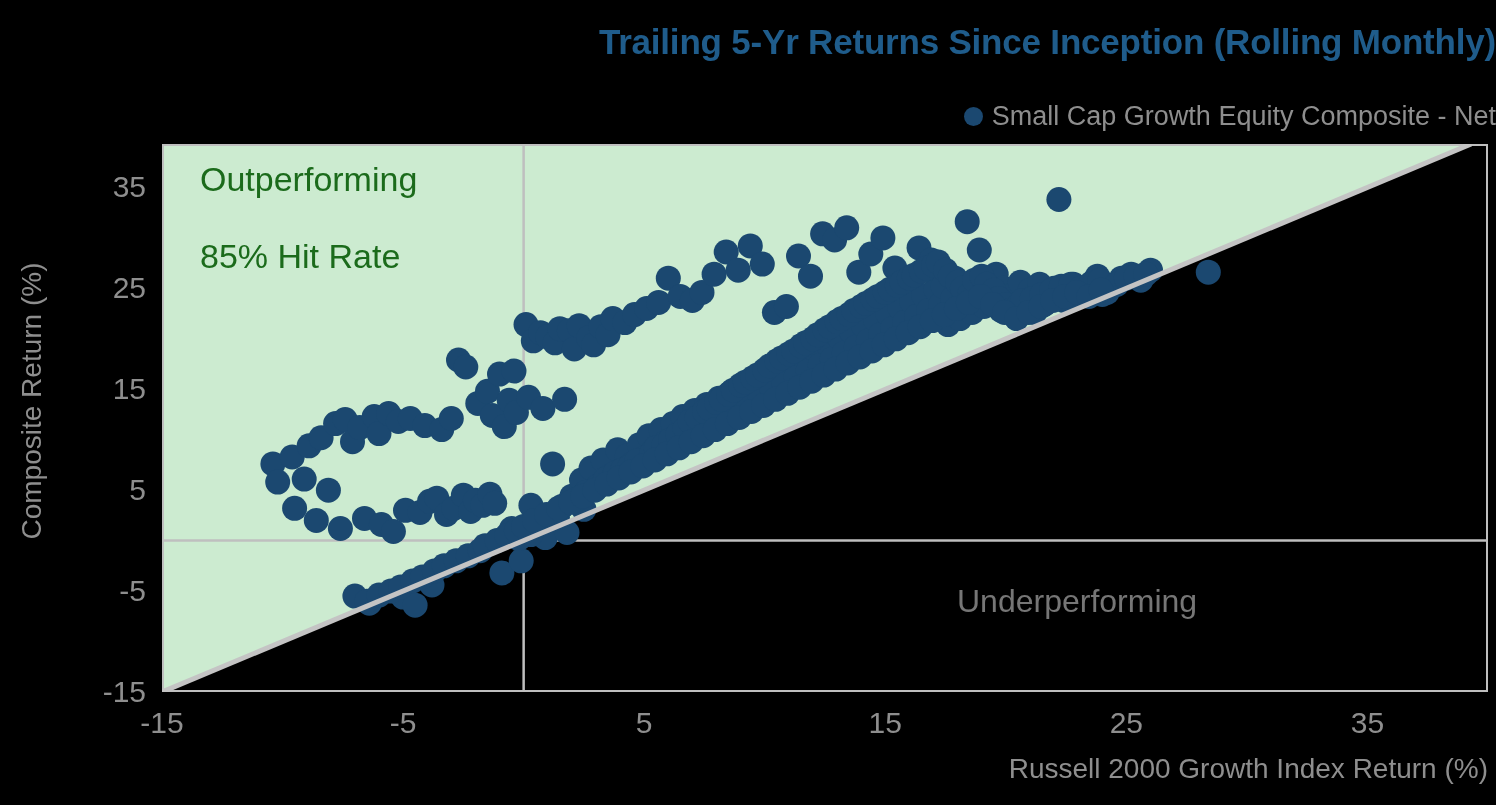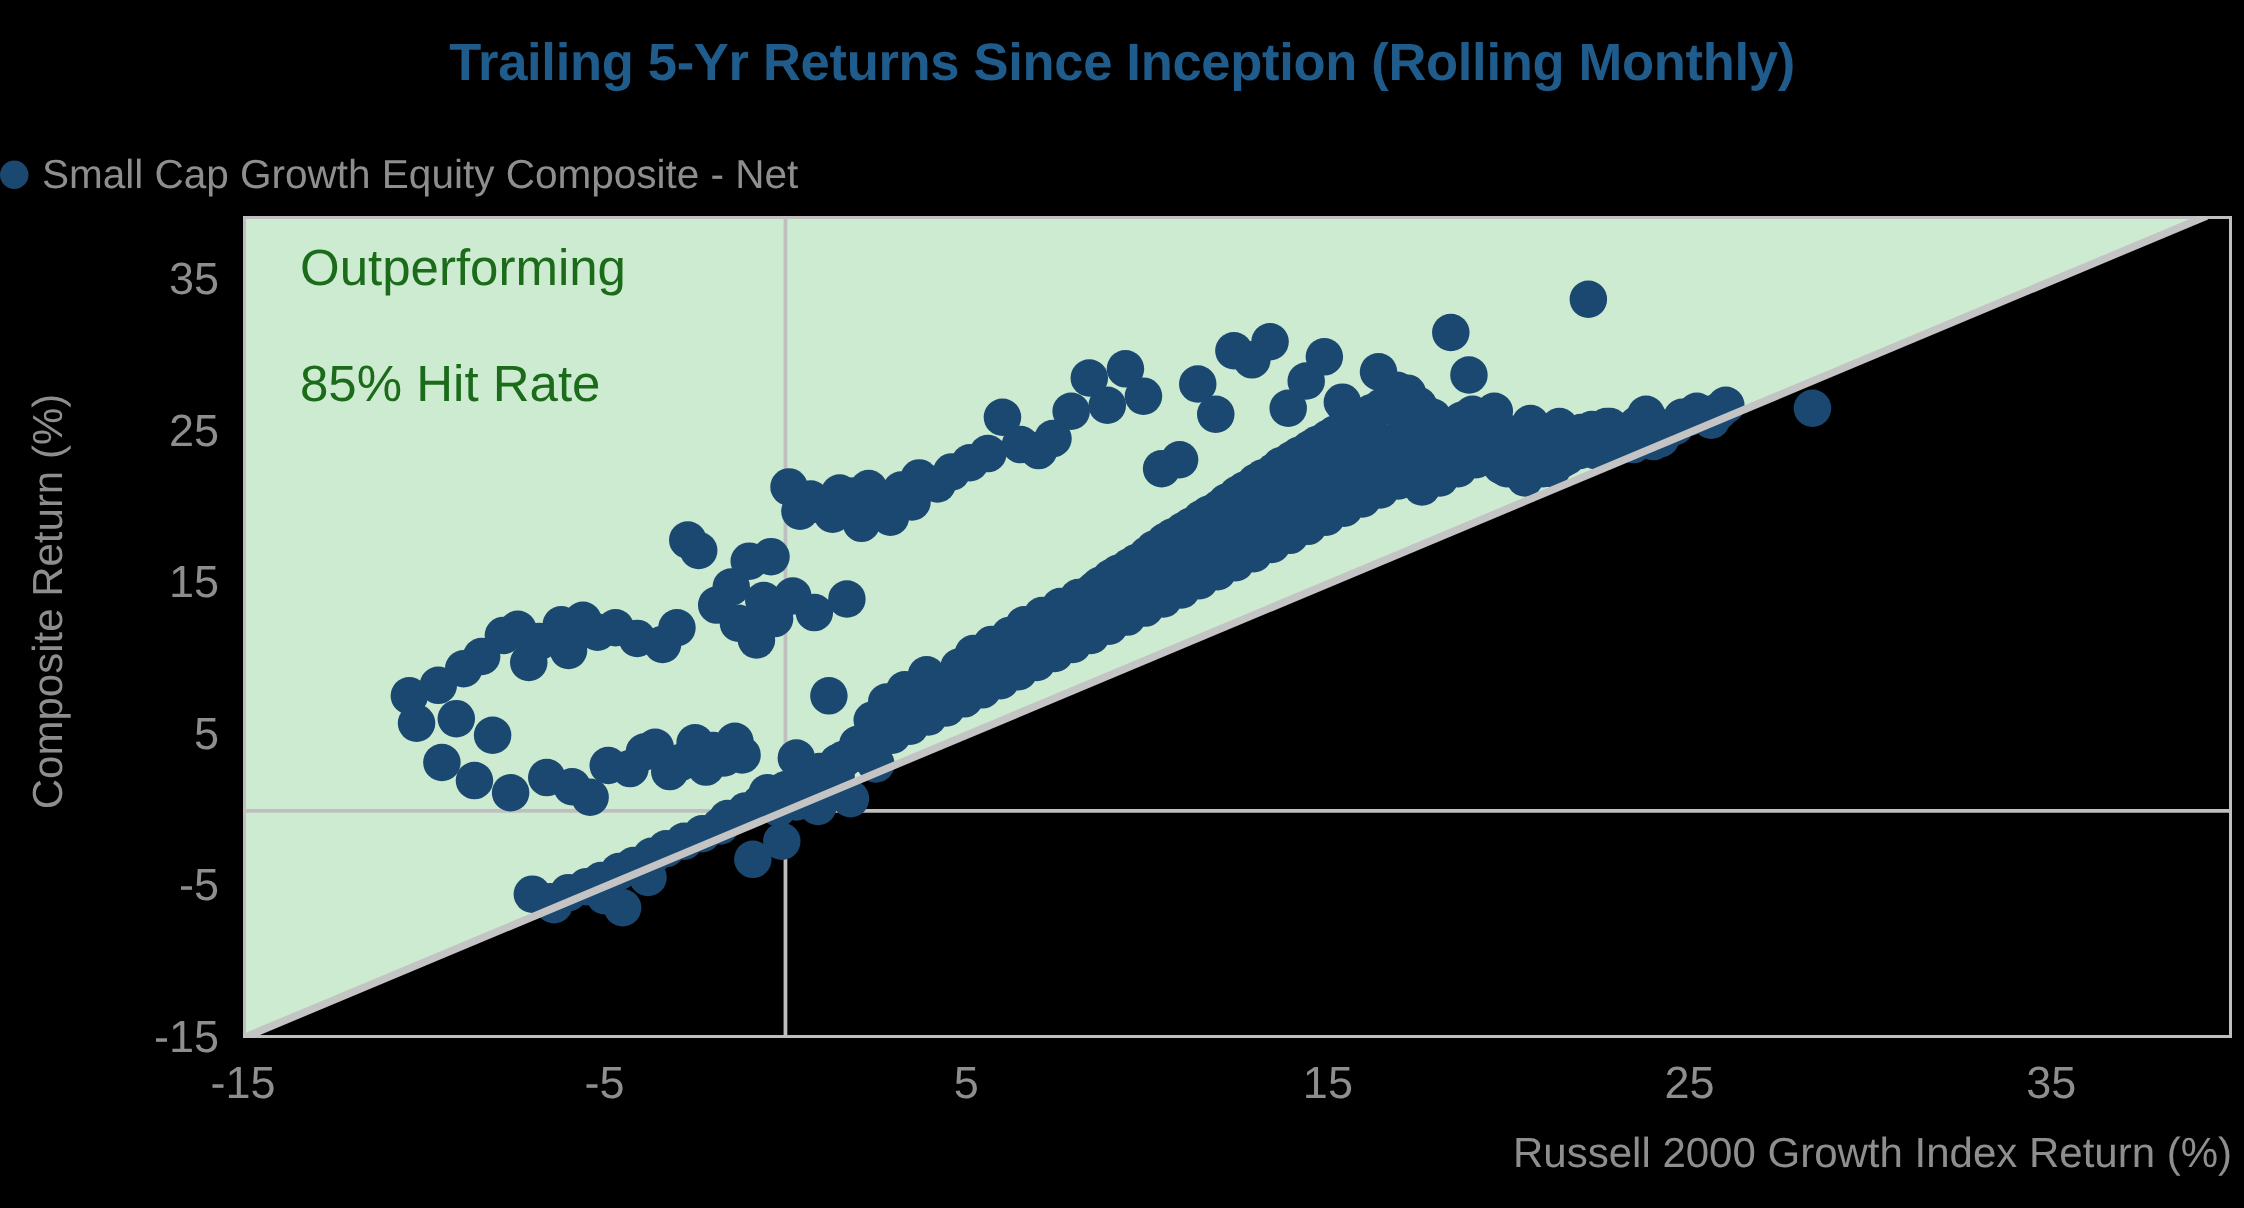--- a/index.html
+++ b/index.html
@@ -20,34 +20,34 @@
     left: 0; top: 0;
     width: 1496px;
     height: 805px;
     background: #000000;
   }
   #chart-title {
     position: absolute;
     left: 0;
     top: 22px;
     width: 1496px;
-    text-align: center;
+    text-align: right;
     font-size: 35px;
     font-weight: bold;
     color: #1F5C8B;
     letter-spacing: -0.2px;
     white-space: nowrap;
   }
   #legend {
     position: absolute;
     left: 0;
     top: 101px;
     width: 1496px;
     display: flex;
-    justify-content: flex-start;
+    justify-content: flex-end;
     align-items: center;
     gap: 9px;
   }
   #legend-marker {
     width: 19px;
     height: 19px;
     border-radius: 50%;
     background: #1B4870;
     display: inline-block;
   }
@@ -520,20 +520,21 @@
   </div>
 
   <div id="ylabel-wrap">
     <div id="ylabel">Composite Return (%)</div>
   </div>
 
   <div id="xlabel">Russell 2000 Growth Index Return (%)</div>
 
   <div class="zone-text" id="outperf-label">Outperforming</div>
   <div class="zone-text" id="hitrate-label">85% Hit Rate</div>
+  <div class="zone-text" id="underperf-label">Underperforming</div>
 
   <div id="ticks-layer">
       <div class="axis-tick ytick" style="top: 187.396px; right: 1350px;">35</div>
       <div class="axis-tick ytick" style="top: 288.317px; right: 1350px;">25</div>
       <div class="axis-tick ytick" style="top: 389.238px; right: 1350px;">15</div>
       <div class="axis-tick ytick" style="top: 490.158px; right: 1350px;">5</div>
       <div class="axis-tick ytick" style="top: 591.079px; right: 1350px;">-5</div>
       <div class="axis-tick ytick" style="top: 692px; right: 1350px;">-15</div>
       <div class="axis-tick xtick" style="left: 162px; top: 706px;">-15</div>
       <div class="axis-tick xtick" style="left: 403.091px; top: 706px;">-5</div>

